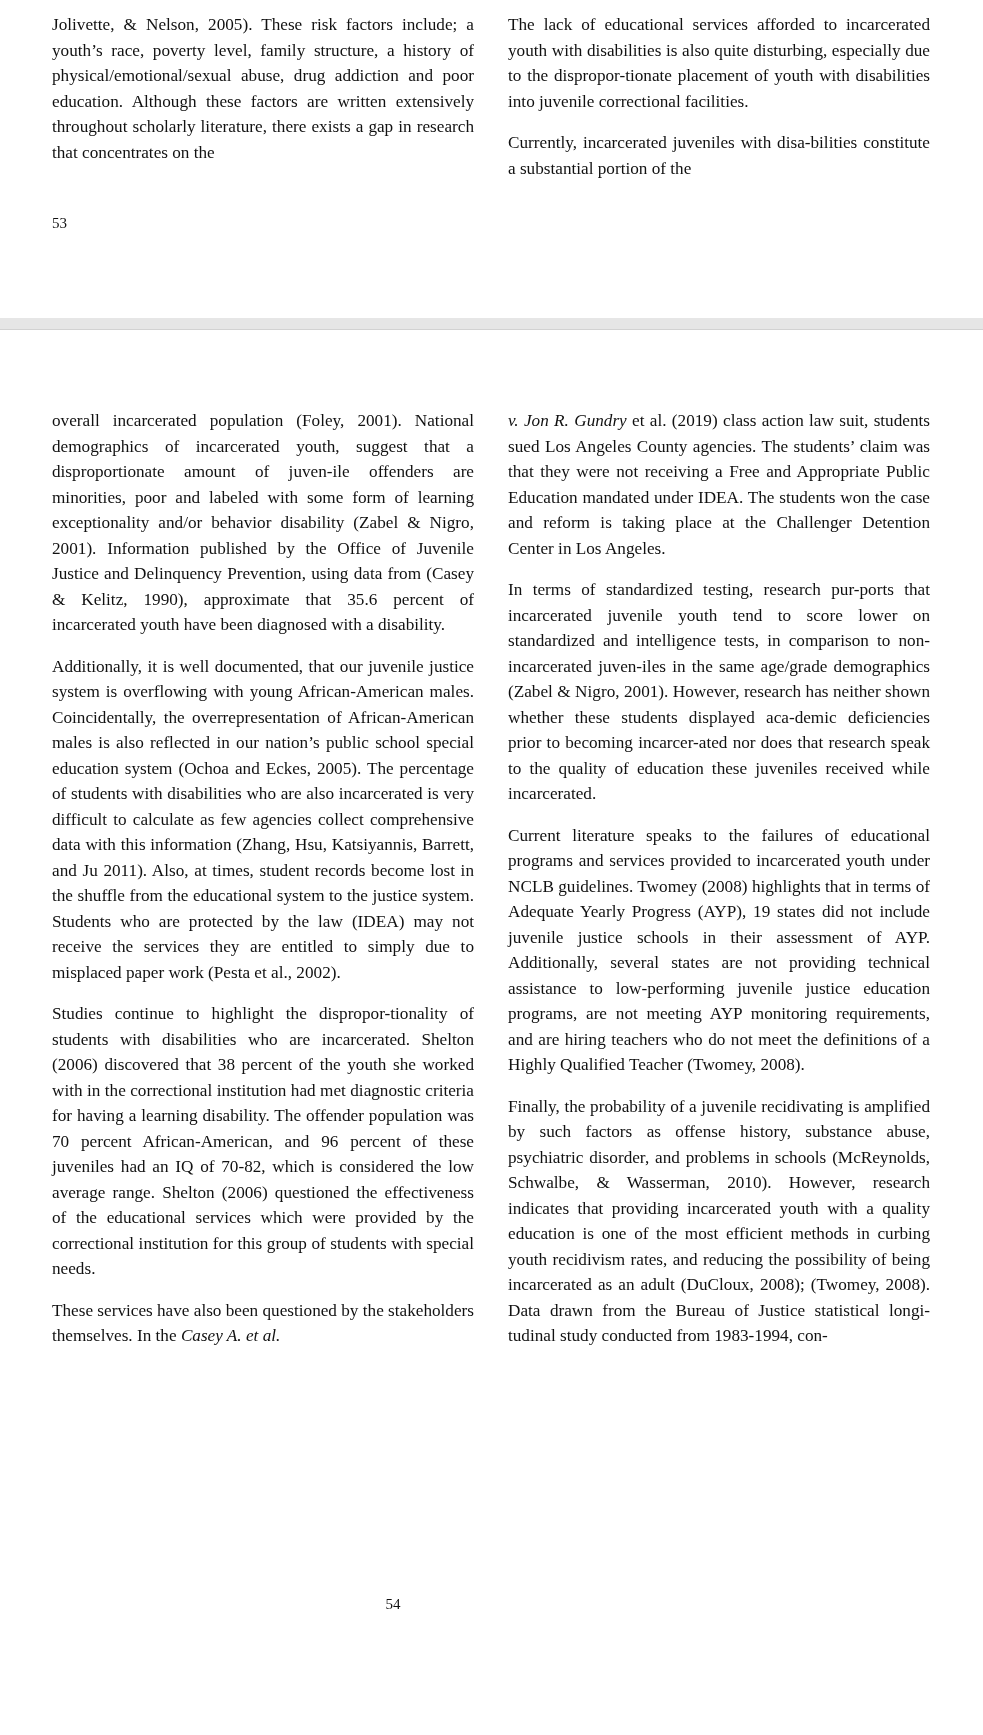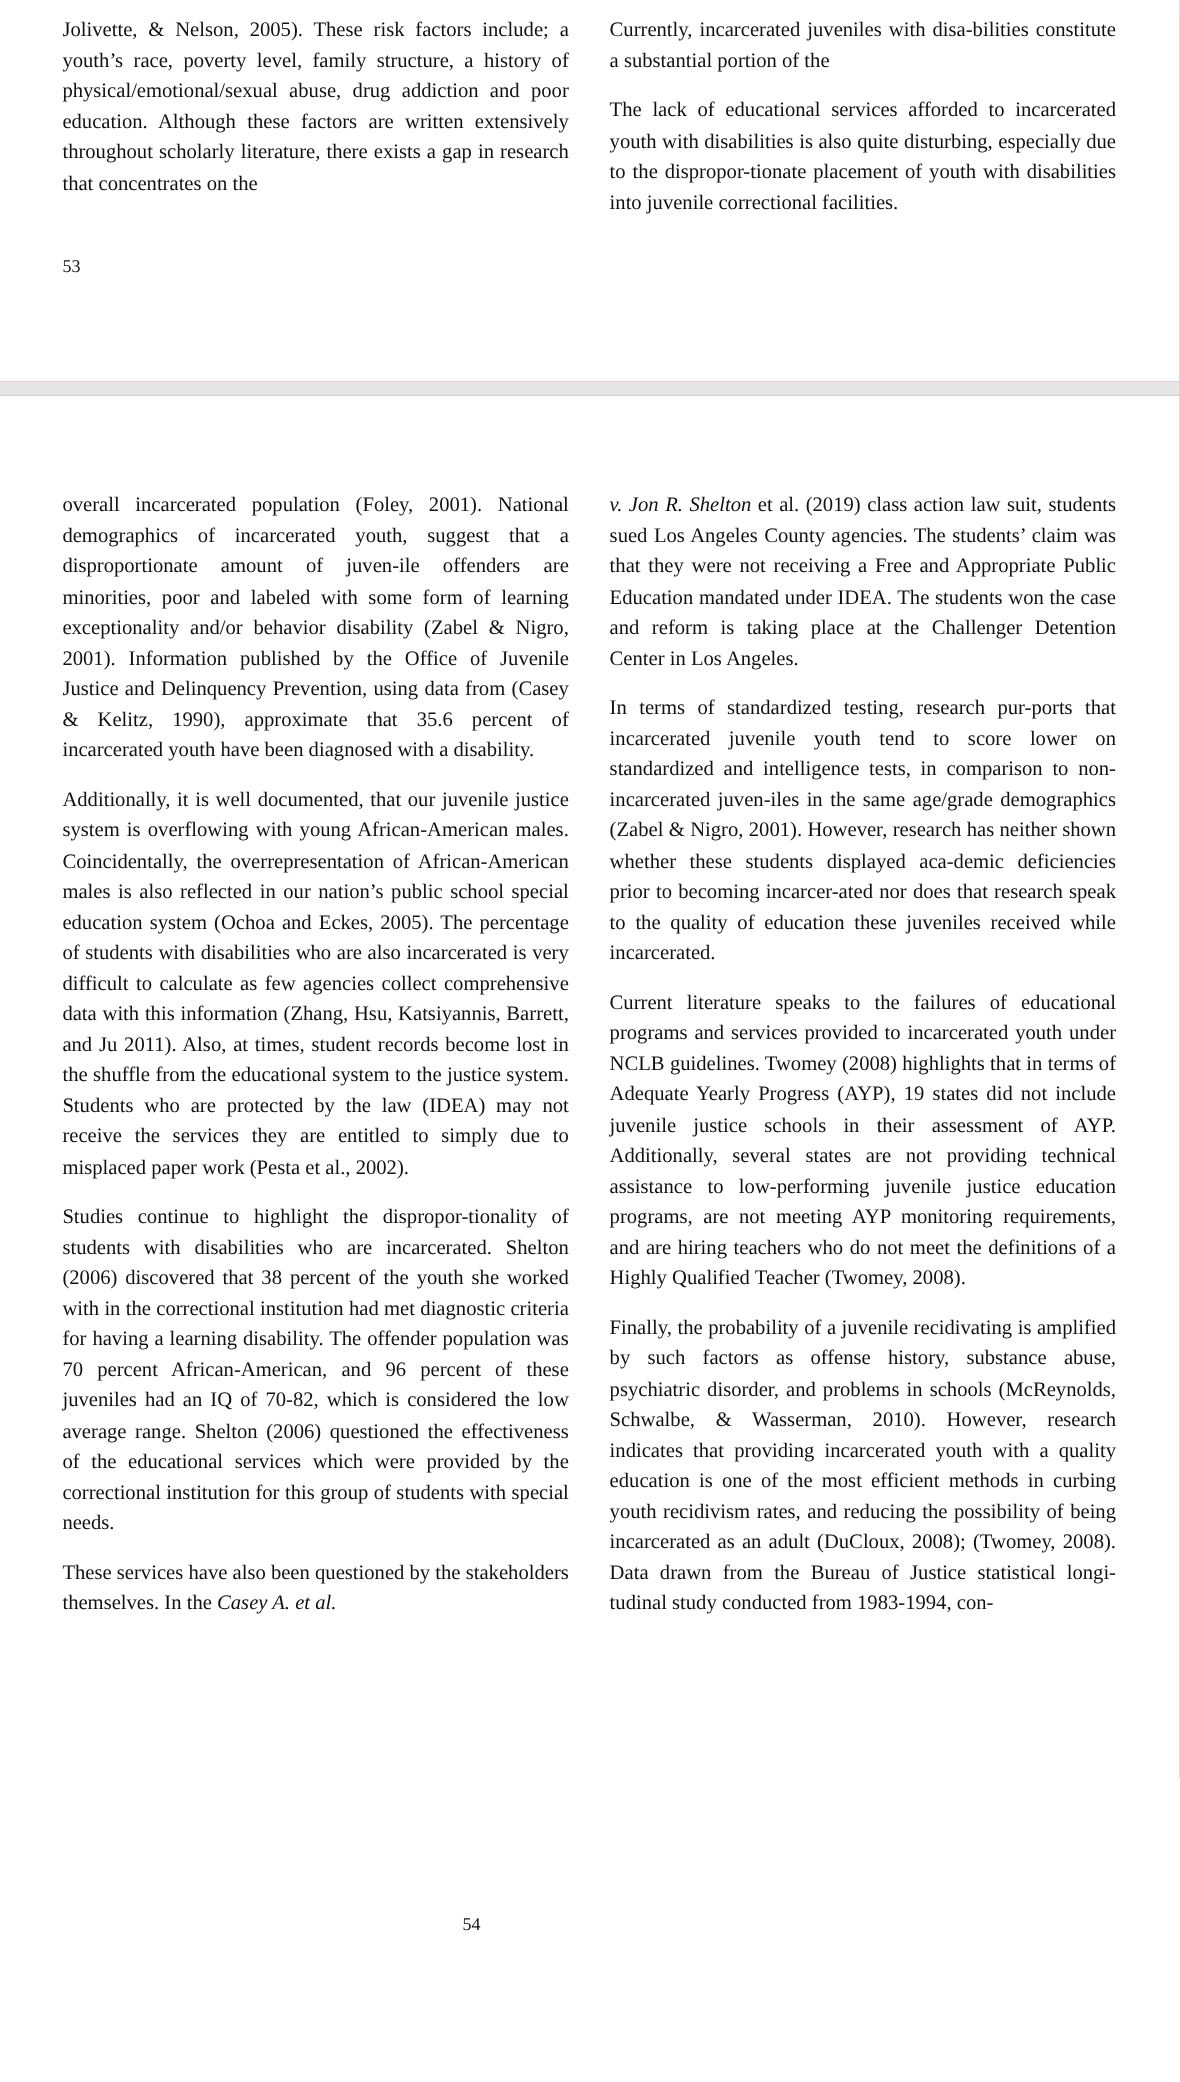--- a/index.html
+++ b/index.html
@@ -12,21 +12,21 @@
     font-family: "Liberation Serif", "DejaVu Serif", serif;
     color: #111111;
     -webkit-font-smoothing: antialiased;
   }
 
   .viewport {
     width: 983px;
     height: 1735px;
     position: relative;
     overflow: hidden;
-    background: #ec4899;
+    background: #86efac;
   }
 
   
   .page {
     position: absolute;
     left: 0;
     width: 983px;
     background: #ffffff;
     box-sizing: border-box;
   }
@@ -130,22 +130,22 @@
   <div class="top-edge"></div>
 
   <div class="page page-top">
     <div class="columns">
 
       <div class="col">
         <p class="body">Jolivette, &amp; Nelson, 2005).  These risk factors include; a youth’s race, poverty level, family structure, a history of physical/emotional/sexual abuse, drug addiction and poor education.  Although these factors are written extensively throughout scholarly literature, there exists a gap in research that concentrates on the</p>
       </div>
 
       <div class="col">
+        <p class="body">The lack of educational services afforded to incarcerated youth with disabilities is also quite disturbing, especially due to the dispropor-tionate placement of youth with disabilities into juvenile correctional facilities.</p>
         <p class="body">Currently, incarcerated juveniles with disa-bilities constitute a substantial portion of the</p>
-        <p class="body">The lack of educational services afforded to incarcerated youth with disabilities is also quite disturbing, especially due to the dispropor-tionate placement of youth with disabilities into juvenile correctional facilities.</p>
       </div>
 
     </div>
 
     <div class="folio">53</div>
   </div>
 
   <div class="gutter-line-top"></div>
   <div class="gutter"></div>
   <div class="gutter-line-bottom"></div>
@@ -156,21 +156,21 @@
     <div class="columns">
 
       <div class="col">
         <p class="body">overall incarcerated population (Foley, 2001).  National demographics of incarcerated youth, suggest that a disproportionate amount of juven-ile offenders are minorities, poor and labeled with some form of learning exceptionality and/or behavior disability (Zabel &amp; Nigro, 2001). Information published by the Office of Juvenile Justice and Delinquency Prevention, using data from (Casey &amp; Kelitz, 1990), approximate that 35.6 percent of incarcerated youth have been diagnosed with a disability.</p>
         <p class="body">Additionally, it is well documented, that our juvenile justice system is overflowing with young African-American males. Coincidentally, the overrepresentation of African-American males is also reflected in our nation’s public school special education system (Ochoa and Eckes, 2005). The percentage of students with disabilities who are also incarcerated is very difficult to calculate as few agencies collect comprehensive data with this information (Zhang, Hsu, Katsiyannis, Barrett, and Ju 2011). Also, at times, student records become lost in the shuffle from the educational system to the justice system. Students who are protected by the law (IDEA) may not receive the services they are entitled to simply due to misplaced paper work (Pesta et al., 2002).</p>
         <p class="body">Studies continue to highlight the dispropor-tionality of students with disabilities who are incarcerated. Shelton (2006) discovered that 38 percent of the youth she worked with in the correctional institution had met diagnostic criteria for having a learning disability.   The offender population was 70 percent African-American, and 96 percent of these juveniles had an IQ of 70-82, which is considered the low average range. Shelton (2006) questioned the effectiveness of the educational services which were provided by the correctional institution for this group of students with special needs.</p>
         <p class="body"><span>These services have also been questioned by the stakeholders themselves.  In the </span><em>Casey A. et al.</em><span></span></p>
       </div>
 
       <div class="col">
-        <p class="body"><span></span><em>v. Jon R. Shelton</em><span> et al. (2019) class action law suit, students sued Los Angeles County agencies. The students’ claim was that they were not receiving a Free and Appropriate Public Education mandated under IDEA. The students won the case and reform is taking place at the Challenger Detention Center in Los Angeles.</span></p>
+        <p class="body"><span></span><em>v. Jon R. Gundry</em><span> et al. (2019) class action law suit, students sued Los Angeles County agencies. The students’ claim was that they were not receiving a Free and Appropriate Public Education mandated under IDEA. The students won the case and reform is taking place at the Challenger Detention Center in Los Angeles.</span></p>
         <p class="body">In terms of standardized testing, research pur-ports that incarcerated juvenile youth tend to score lower on standardized and intelligence tests, in comparison to non-incarcerated juven-iles in the same age/grade demographics (Zabel &amp; Nigro, 2001).  However, research has neither shown whether these students displayed aca-demic deficiencies prior to becoming incarcer-ated nor does that research speak to the quality of education these juveniles received while incarcerated.</p>
         <p class="body">Current literature speaks to the failures of educational programs and services provided to incarcerated youth under NCLB guidelines. Twomey (2008) highlights that in terms of Adequate Yearly Progress (AYP), 19 states did not include juvenile justice schools in their assessment of AYP.  Additionally, several states are not providing technical assistance to low-performing juvenile justice education programs, are not meeting AYP monitoring requirements, and are hiring teachers who do not meet the definitions of a Highly Qualified Teacher (Twomey, 2008).</p>
         <p class="body">Finally, the probability of a juvenile recidivating is amplified by such factors as offense history, substance abuse, psychiatric disorder, and problems in schools (McReynolds, Schwalbe, &amp; Wasserman, 2010). However, research indicates that providing incarcerated youth with a quality education is one of the most efficient methods in curbing youth recidivism rates, and reducing the possibility of being incarcerated as an adult (DuCloux, 2008); (Twomey, 2008). Data drawn from the Bureau of Justice statistical longi-tudinal study conducted from 1983-1994, con-</p>
       </div>
 
     </div>
   </div>
 
   <div class="folio-bottom">54</div>
 

